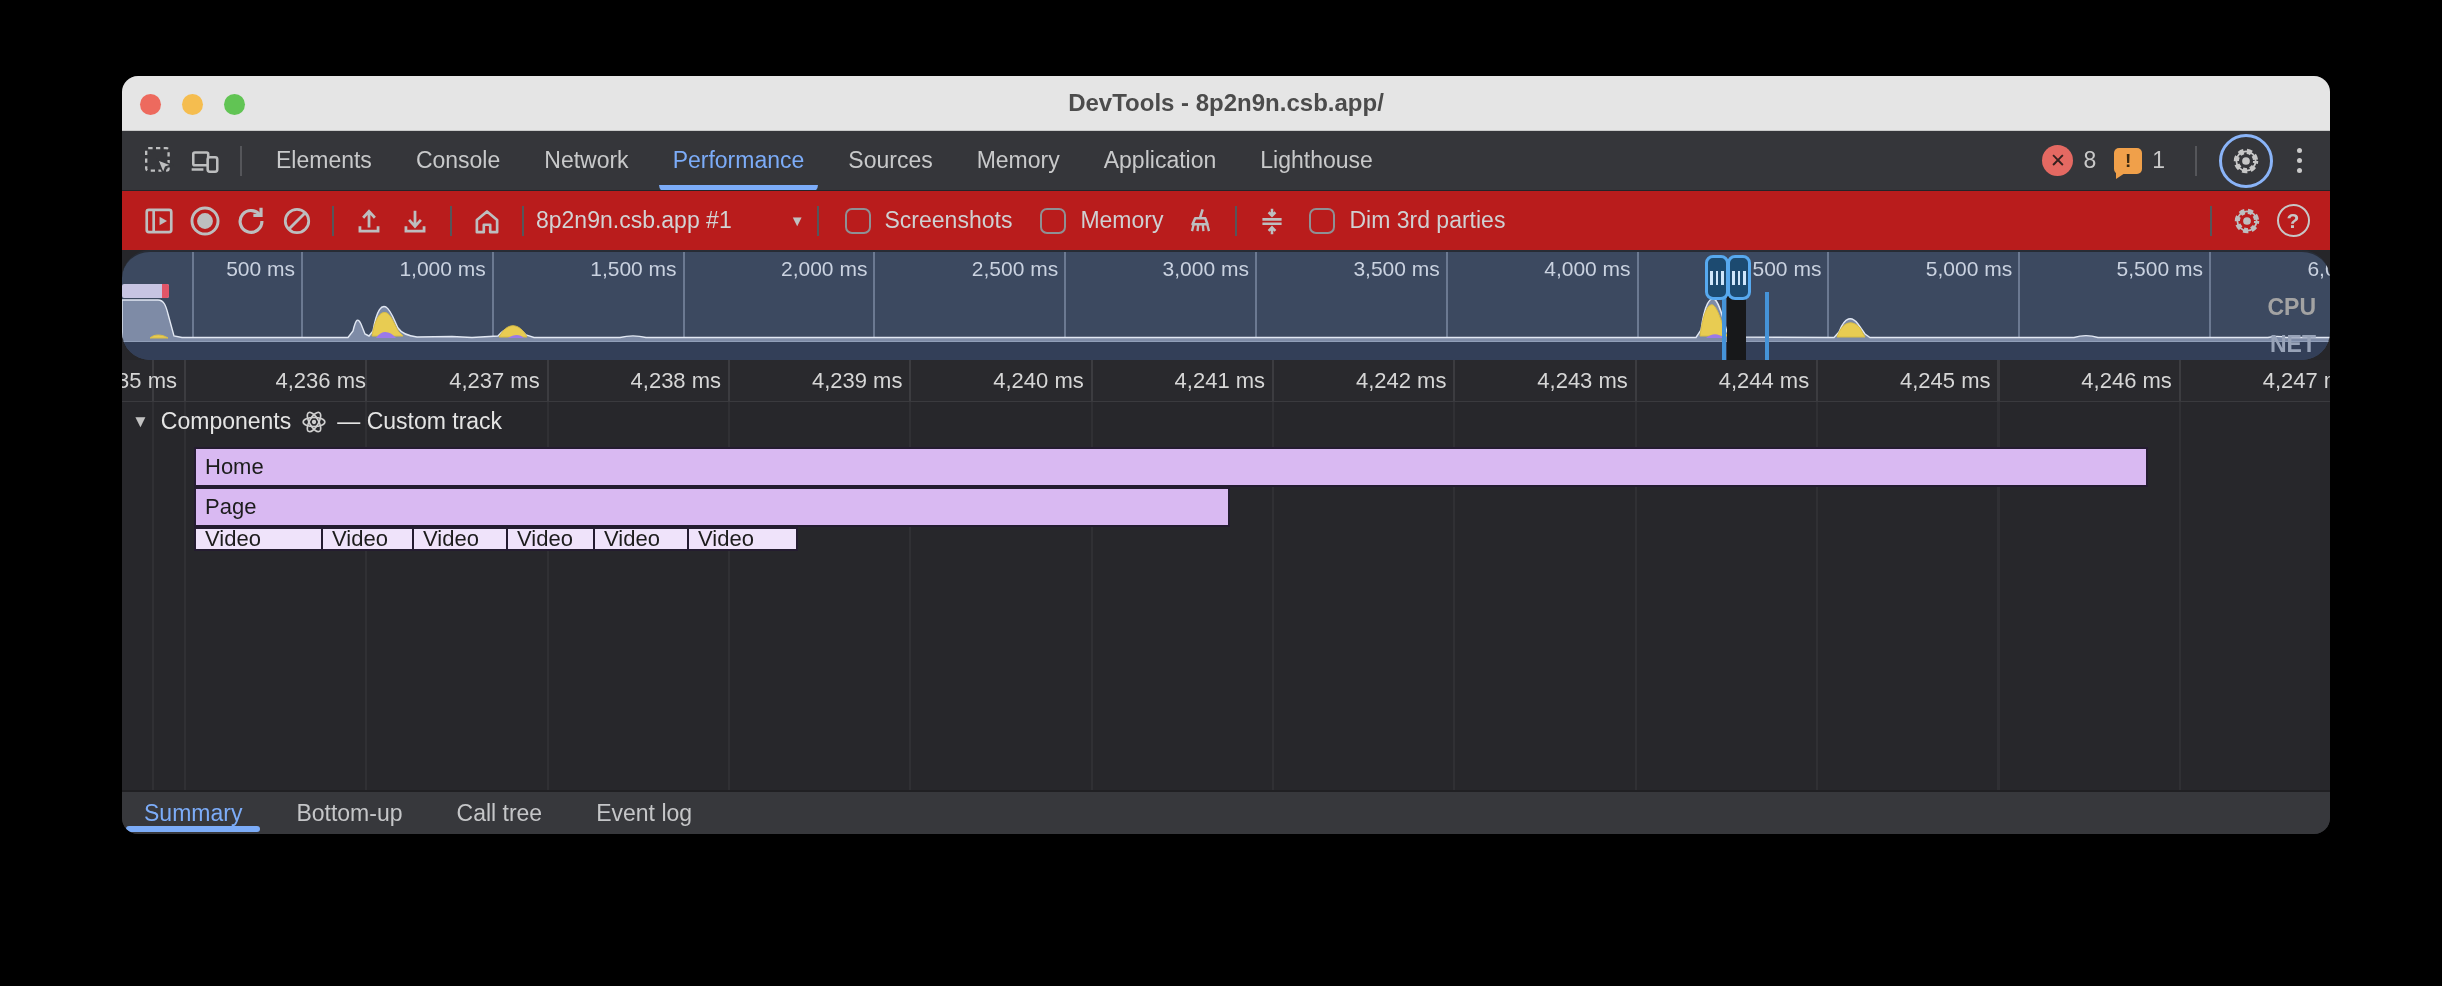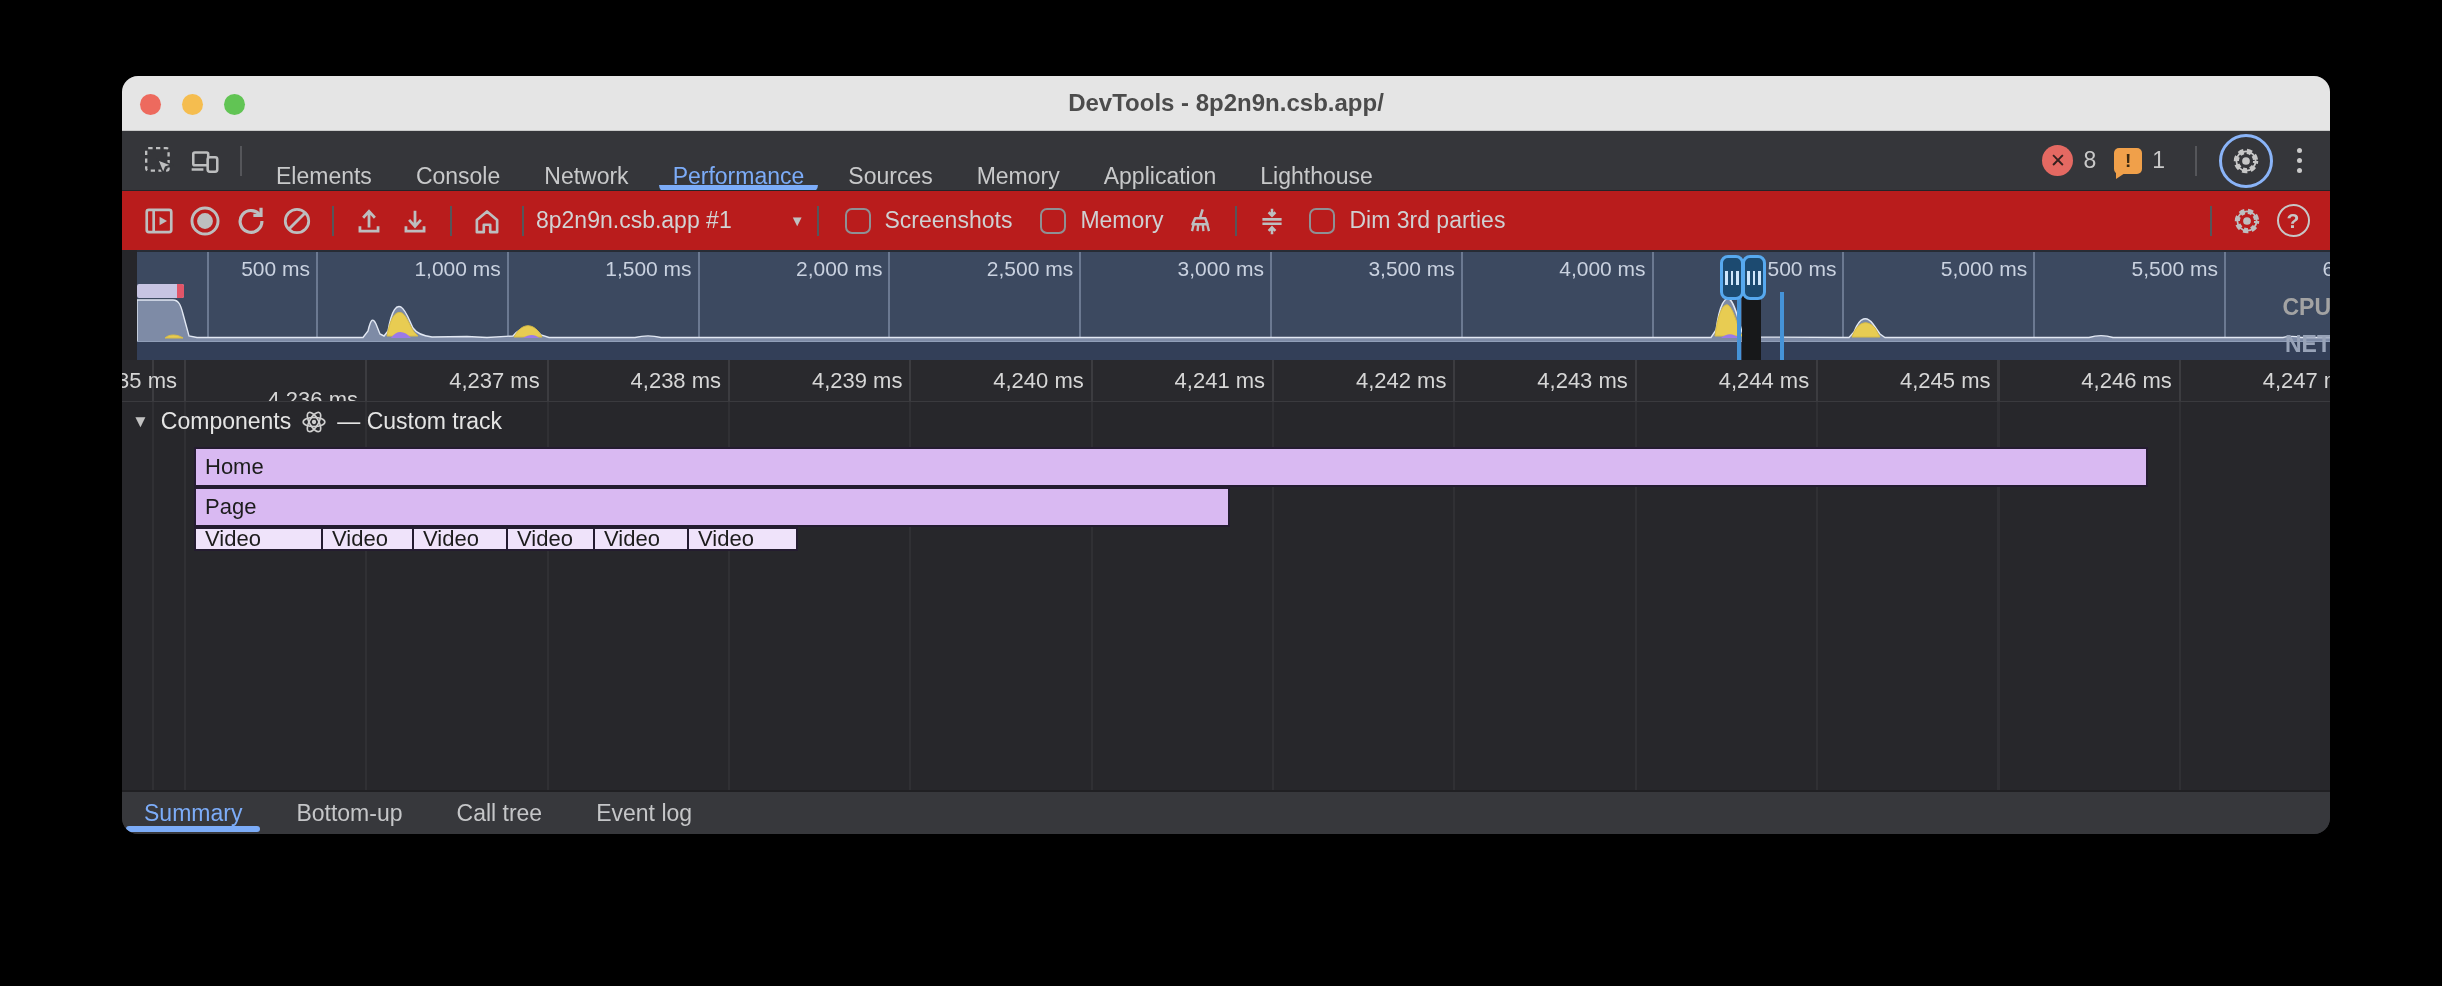--- a/index.html
+++ b/index.html
@@ -18,21 +18,21 @@
   .light.yellow{background:#f5bd4f;}
   .light.green{background:#61c454;}
   .win-title{font-size:24px;font-weight:bold;color:#4c4c4c;}
 
   
   .tabbar{position:absolute;left:0;top:55px;width:100%;height:59px;background:#35363a;
           display:flex;align-items:center;padding:0 14px;color:#c8c9ca;}
   .iconbtn{width:46px;height:46px;display:flex;align-items:center;justify-content:center;color:#bdbebf;flex:0 0 auto;}
   .vsep{width:2px;height:30px;background:#55565a;margin:0 12px;flex:0 0 auto;}
   .tabs{display:flex;height:100%;align-items:stretch;}
-  .tab{position:relative;display:flex;align-items:flex-end;padding:0 22px;font-size:23px;cursor:default;}
+  .tab{position:relative;display:flex;align-items:center;padding:0 22px;font-size:23px;cursor:default;}
   .tab.active{color:#7cacf8;}
   .tab-underline{position:absolute;left:8px;right:8px;bottom:-3px;height:8px;background:#7cacf8;border-radius:0 0 8px 8px;}
   .tab-right{margin-left:auto;display:flex;align-items:center;gap:10px;}
   .err-badge{width:31px;height:31px;border-radius:50%;background:#e46962;color:#33201e;
              display:flex;align-items:center;justify-content:center;font-size:19px;font-weight:bold;}
   .warn-badge{position:relative;width:28px;height:26px;border-radius:5px;background:#f0a04a;color:#3d2a10;
               display:flex;align-items:center;justify-content:center;font-size:19px;font-weight:bold;}
   .warn-badge::after{content:"";position:absolute;left:2px;bottom:-5px;border-left:9px solid #f0a04a;border-bottom:6px solid transparent;}
   .badge-count{font-size:23px;color:#c9c9c9;margin-right:8px;}
   .gear-ring{width:54px;height:54px;border-radius:50%;border:3px solid #8ab4f8;display:flex;align-items:center;justify-content:center;color:#c7c7c7;}
@@ -46,21 +46,21 @@
   .dd{display:flex;align-items:center;}
   .dd .arrow{font-size:15px;color:#c0c0c0;margin-left:58px;}
   .cb{display:flex;align-items:center;margin:0 14px;}
   .cb .box{width:26px;height:26px;border:2.5px solid #8f9094;border-radius:7px;background:transparent;}
   .cb .lbl{font-size:23px;color:#cfd0d2;margin-left:14px;}
   .toolbar .right{margin-left:auto;display:flex;align-items:center;}
   .help-circle{width:33px;height:33px;border:2.5px solid #c7c7c7;border-radius:50%;display:flex;align-items:center;justify-content:center;
                font-size:21px;font-weight:bold;color:#c7c7c7;}
 
   
-  .overview{position:absolute;left:15px;top:174px;width:100%;height:110px;background:#3c4960;border-top:2px solid #272c35;overflow:hidden;}
+  .overview{position:absolute;left:0;top:174px;width:100%;height:110px;background:#3c4960;border-top:2px solid #272c35;overflow:hidden;border-radius:28px;}
   .ov-grid{position:absolute;inset:0;background-image:repeating-linear-gradient(90deg,rgba(165,180,205,.45) 0 2px,transparent 2px 190.8px);background-position:179px 0;}
   .ov-tick{position:absolute;top:5px;font-size:21px;color:#cad2e0;transform:translateX(calc(-100% - 7px));white-space:nowrap;}
   .ov-net{position:absolute;left:0;top:89px;width:100%;height:19px;background:#333f58;border-top:1.5px solid #919fb9;}
   .cpu-label{position:absolute;right:14px;top:42px;font-size:23px;font-weight:bold;color:#a3a3a3;}
   .net-label{position:absolute;right:14px;bottom:2px;font-size:23px;font-weight:bold;color:#98a3b8;}
   .task-bar{position:absolute;left:0px;top:32px;width:47px;height:14px;background:#c7c4e2;border-radius:2px;overflow:hidden;}
   .task-bar .red{position:absolute;right:0;top:0;width:7px;height:100%;background:#e25568;}
   .wave{position:absolute;left:0;top:0;}
   .sel-dark{position:absolute;left:1605px;top:44px;bottom:0;width:19px;background:#17181a;}
   .sel-line{position:absolute;top:40px;bottom:0;width:4px;background:#4593d8;}
@@ -309,21 +309,21 @@
       <div class="sel-handle" id="sel-handle-r" style="left: 1605px;">
           <i></i>
           <i></i>
           <i></i>
         </div>
     </div>
 
     <div class="ruler">
       <div id="ruler-ticks">
           <span class="ruler-tick" style="left: 63px;">4,235 ms</span>
-          <span class="ruler-tick" style="left: 244px; margin-top: 19px;">4,236 ms</span>
+          <span class="ruler-tick" style="left: 252px;">4,236 ms</span>
           <span class="ruler-tick" style="left: 425.7px;">4,237 ms</span>
           <span class="ruler-tick" style="left: 607.05px;">4,238 ms</span>
           <span class="ruler-tick" style="left: 788.4px;">4,239 ms</span>
           <span class="ruler-tick" style="left: 969.75px;">4,240 ms</span>
           <span class="ruler-tick" style="left: 1151.1px;">4,241 ms</span>
           <span class="ruler-tick" style="left: 1332.45px;">4,242 ms</span>
           <span class="ruler-tick" style="left: 1513.8px;">4,243 ms</span>
           <span class="ruler-tick" style="left: 1695.15px;">4,244 ms</span>
           <span class="ruler-tick" style="left: 1876.5px;">4,245 ms</span>
           <span class="ruler-tick" style="left: 2057.85px;">4,246 ms</span>

